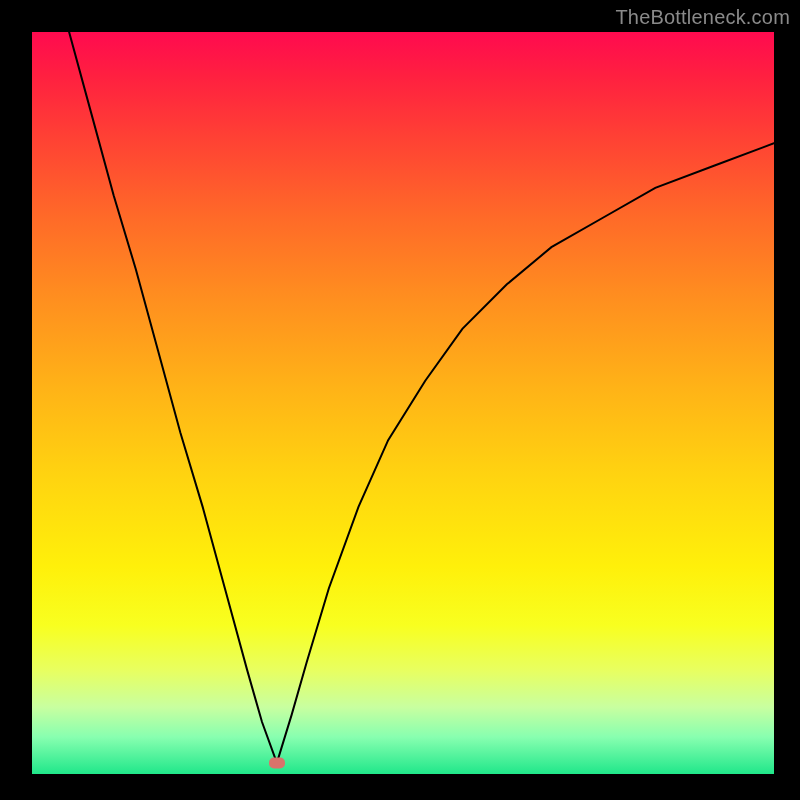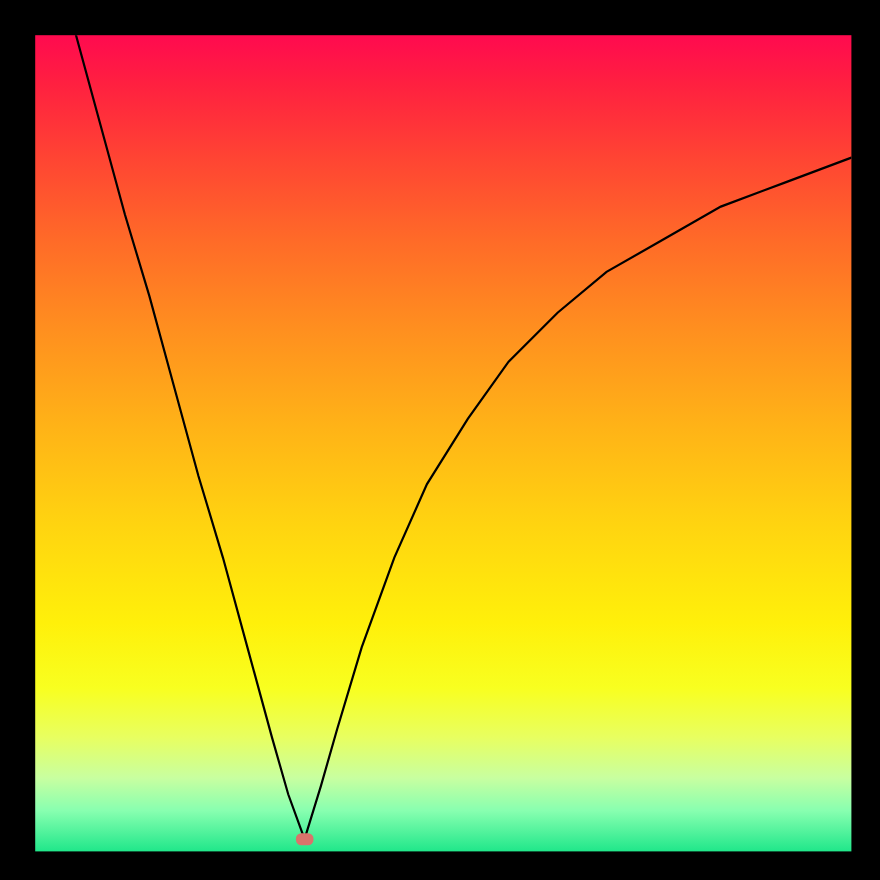--- a/index.html
+++ b/index.html
@@ -70,14 +70,15 @@
 <div class="frame">
 
   <div class="plot-area">
     <svg id="curve-svg" viewBox="0 0 742 742" preserveAspectRatio="none">
         <path d="M37.10 0.00 L59.36 81.62 L81.62 163.24 L103.88 237.44 L126.14 319.06 L148.40 400.68 L170.66 474.88 L192.92 556.50 L215.18 638.12 L230.02 690.06 L244.86 730.87" fill="none" stroke="#000" stroke-width="2" stroke-linecap="round"></path>
         <path d="M244.86 730.87 L259.70 682.64 L274.54 630.70 L296.80 556.50 L326.48 474.88 L356.16 408.10 L393.26 348.74 L430.36 296.80 L474.88 252.28 L519.40 215.18 L571.34 185.50 L623.28 155.82 L682.64 133.56 L742.00 111.30" fill="none" stroke="#000" stroke-width="2" stroke-linecap="round"></path>
       </svg>
     <div id="marker" class="marker" style="left: 244.86px; top: 730.87px; background: rgb(217, 115, 107);"></div>
   </div>
 
+  <div class="watermark">TheBottleneck.com</div>
 
 </div>
 
 </body></html>

